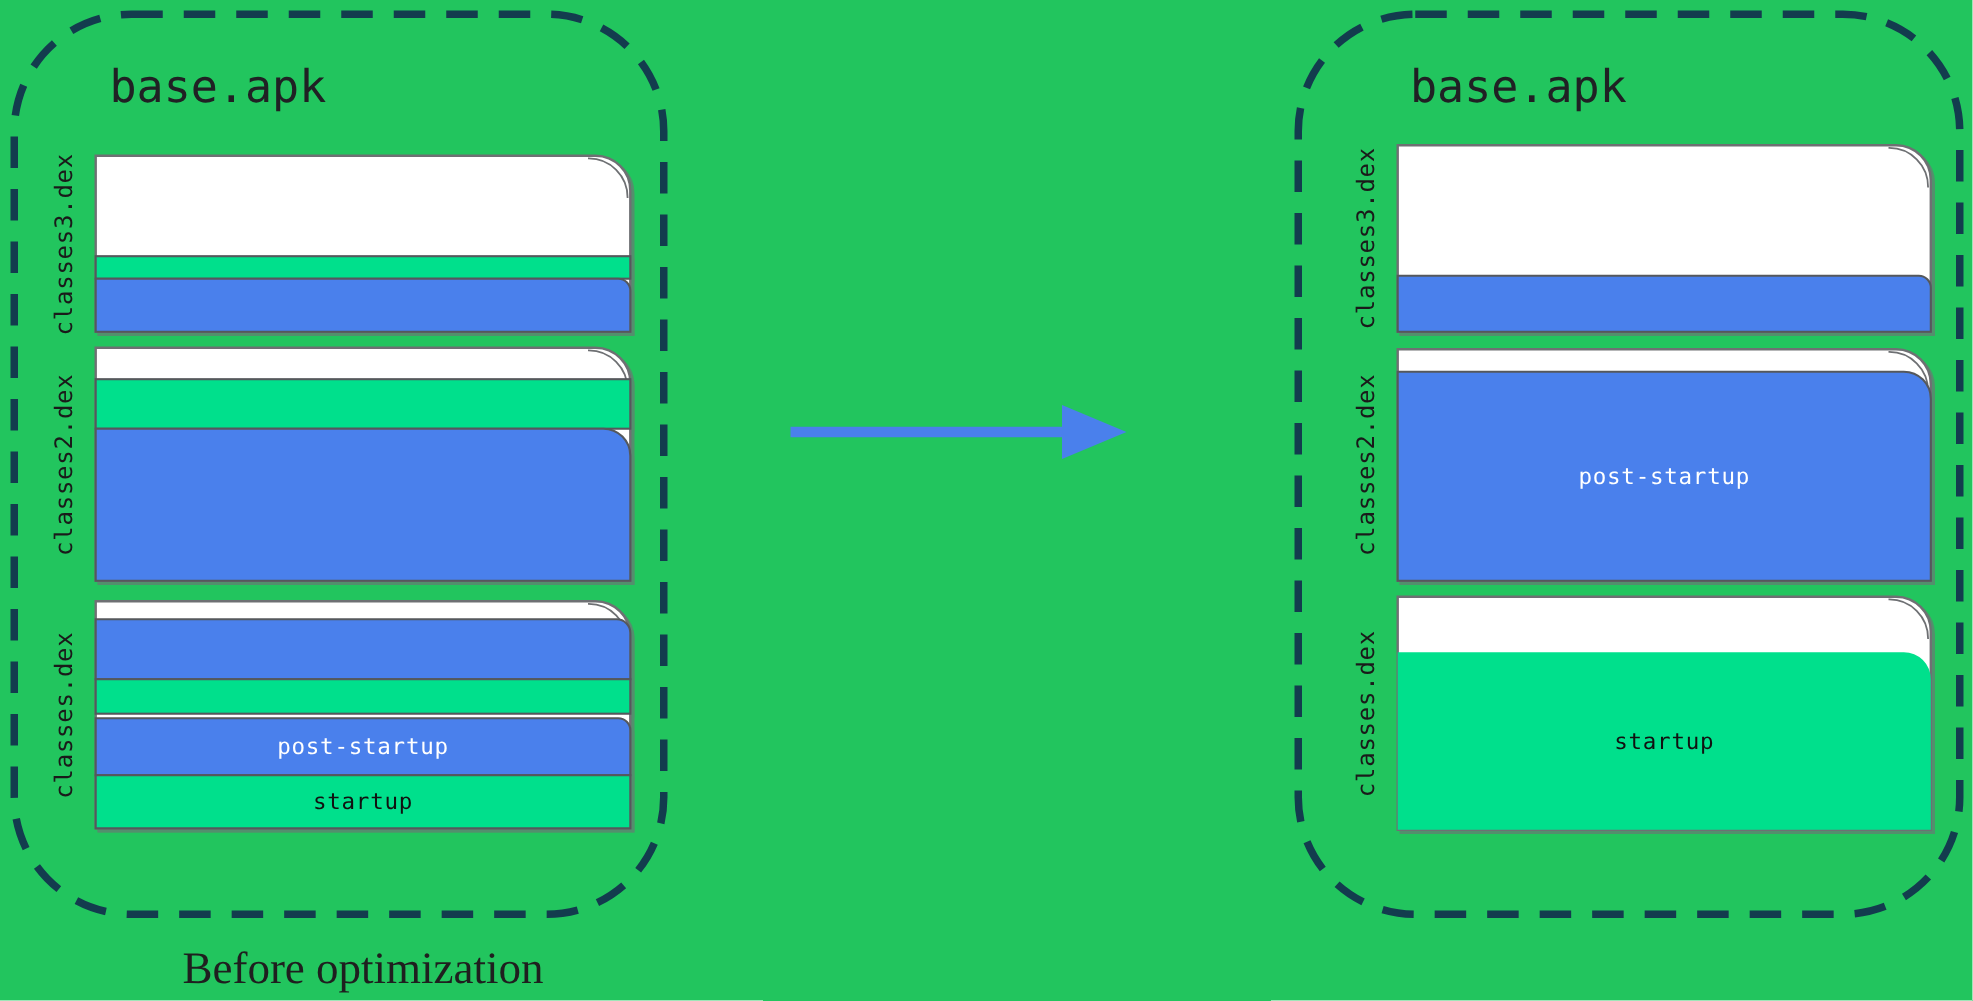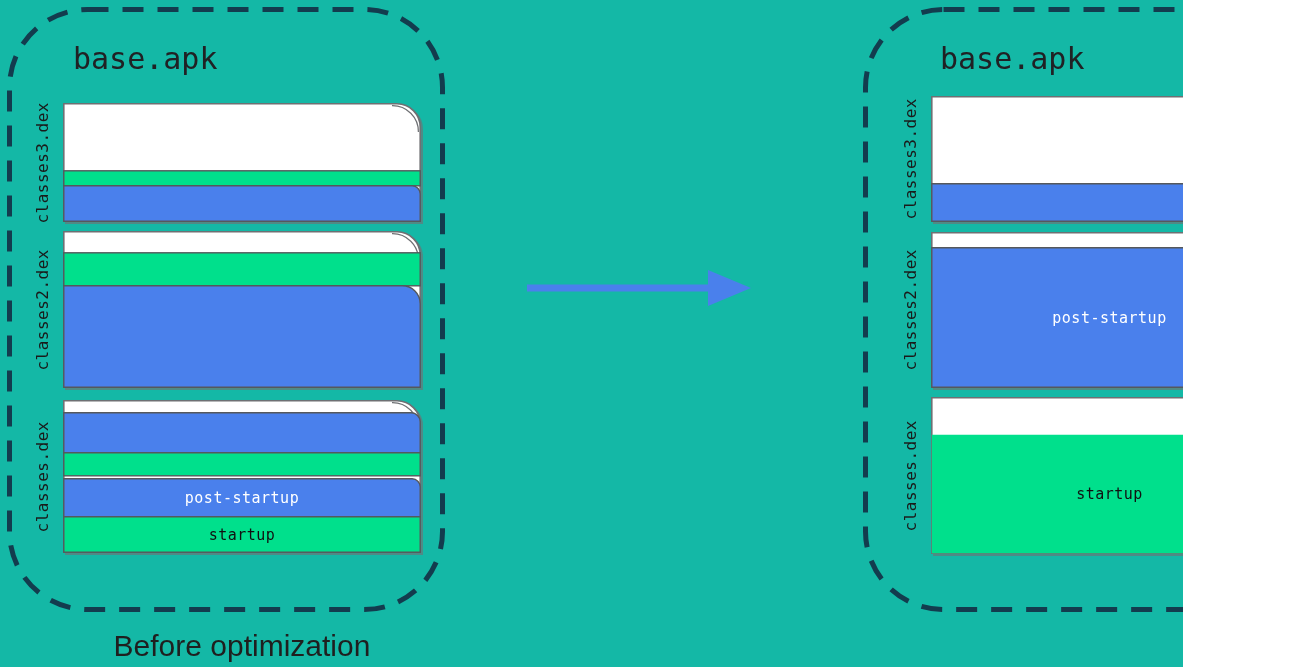--- a/index.html
+++ b/index.html
@@ -1,28 +1,28 @@
 <!DOCTYPE html>
 <html><head>
 <meta charset="utf-8">
 <style>
   html,body{margin:0;padding:0;background:#ffffff;}
-  #canvas{position:relative;width:1183px;height:667px;background:#14b8a6;overflow:hidden;
+  #canvas{position:relative;width:1315px;height:667px;background:#22c55e;overflow:hidden;
           font-family:"Liberation Sans",sans-serif;}
   .panel{position:absolute;}
   .dash-border{position:absolute;left:0;top:0;overflow:visible;}
   .apk-title{position:absolute;font-family:"DejaVu Sans Mono","Liberation Mono",monospace;
              font-size:30px;color:#202124;white-space:nowrap;}
   .file-svg{position:absolute;overflow:visible;
             filter:drop-shadow(2px 2.5px 0 rgba(110,113,117,0.65));}
   .vlabel{position:absolute;display:flex;align-items:center;justify-content:center;}
   .vlabel span{writing-mode:vertical-rl;transform:rotate(180deg);
                font-family:"DejaVu Sans Mono","Liberation Mono",monospace;
                font-size:16px;color:#1a1a1a;letter-spacing:0.5px;white-space:nowrap;}
-  .caption{position:absolute;top:629px;text-align:center;font-size:30px;color:#1f1f1f;}
+  .caption{position:absolute;top:629px;text-align:center;font-size:30px;color:#1f1f1f;font-family:Liberation Serif, serif;}
   #caption-before{left:63px;width:358px;}
   #caption-after{left:931px;width:357px;}
   #arrow-svg{position:absolute;left:527px;top:269px;overflow:visible;}
   #panel-before .apk-title{left:66px;top:34px;}
   #panel-after  .apk-title{left:77px;top:34px;}
 </style>
 </head>
 <body>
 
 <div id="canvas">

